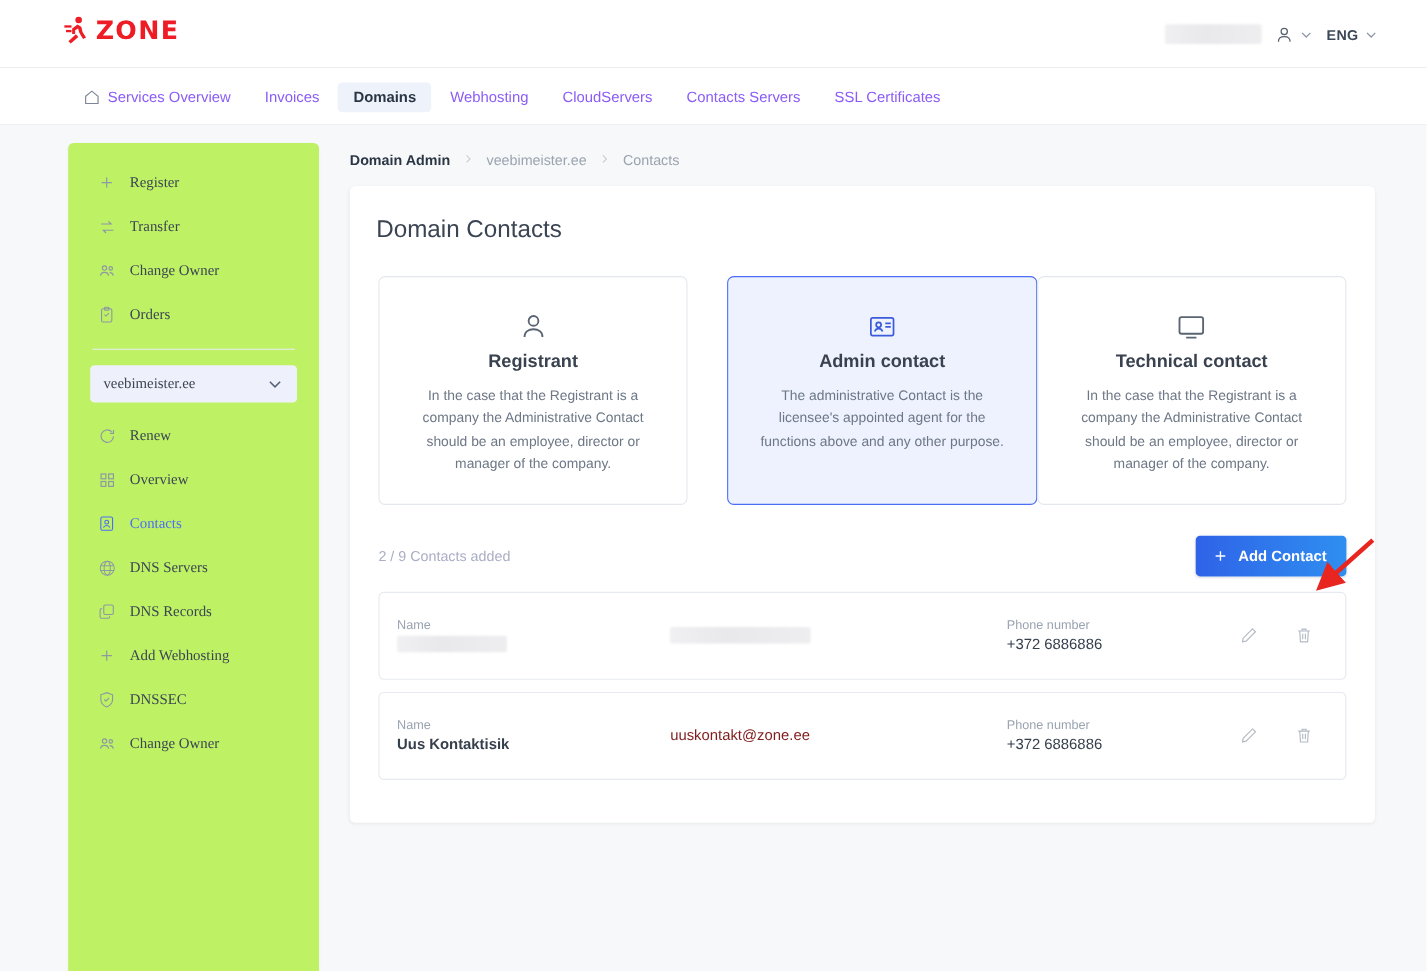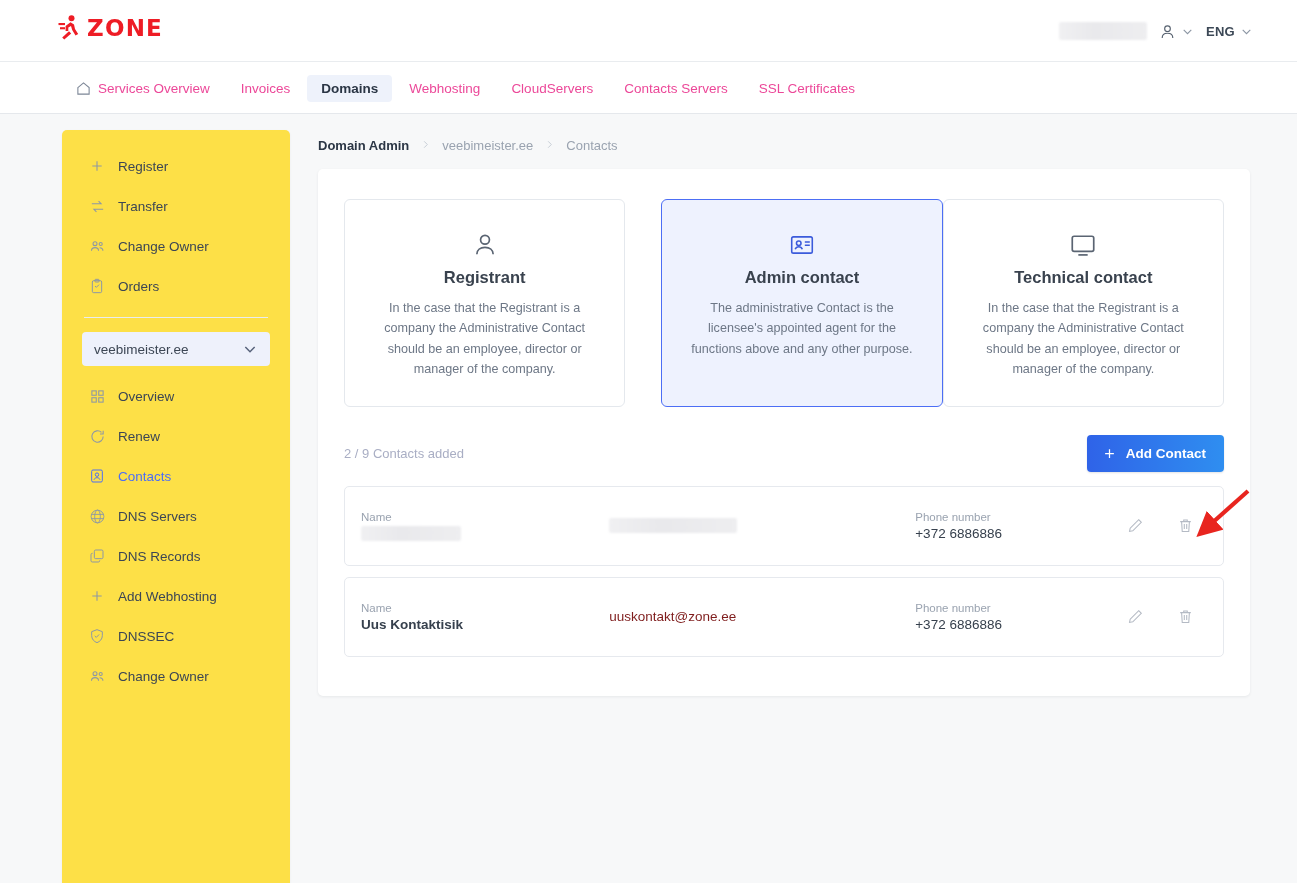--- a/index.html
+++ b/index.html
@@ -63,21 +63,21 @@
     border-bottom: 1px solid #e5e8ec;
   }
   .nav-inner {
     position: absolute; left: 62px; top: 0; height: 52px;
     display: flex; align-items: center; gap: 3px;
   }
   .nav-item {
     display: flex; align-items: center; gap: 7px;
     padding: 6px 14px;
     font-size: 13.5px;
-    color: #ec4899;
+    color: #8b5cf6;
     border-radius: 4px;
     cursor: pointer;
     white-space: nowrap;
   }
   .nav-item.active {
     background: #eef2fb;
     font-weight: 700;
     color: #2b3645;
   }
 
@@ -85,24 +85,25 @@
   .content-bg {
     position: absolute; left: 0; top: 114px;
     width: 1297px; height: 769px;
     background: #f7f8f9;
   }
 
   
   .sidebar {
     position: absolute; left: 62px; top: 130px;
     width: 228px; height: 753px;
-    background: #fde047;
+    background: #bef264;
     border-radius: 5px 5px 0 0;
     box-shadow: 0 1px 3px rgba(16,24,40,.05);
     padding-top: 16px;
+    font-family: Liberation Serif, serif;
   }
   .side-item {
     display: flex; align-items: center;
     gap: 12px;
     height: 40px;
     padding-left: 26px;
     font-size: 13.5px;
     color: #3c4654;
     cursor: pointer;
   }
@@ -385,38 +386,38 @@
       <span>veebimeister.ee</span>
       <span class="chev">
         <svg width="16" height="16" viewBox="0 0 24 24" fill="none" stroke="#56617a" stroke-width="2.2">
             <path d="M5 9l7 7 7-7"></path>
           </svg>
       </span>
     </div>
 
     <div class="side-item">
       <span class="s-ico">
+        <svg width="17" height="17" viewBox="0 0 24 24" fill="none" stroke="currentColor" stroke-width="1.5">
+          <path d="M20 12a8 8 0 1 1-2.4-5.7"></path>
+            <path d="M20 4v4.5h-4.5"></path>
+        </svg>
+      </span>
+      <span>Renew</span>
+    </div>
+
+    <div class="side-item">
+      <span class="s-ico">
         <svg width="15" height="15" viewBox="0 0 24 24" fill="none" stroke="currentColor" stroke-width="1.7">
           <rect x="3" y="3" width="7" height="7"></rect>
             <rect x="14" y="3" width="7" height="7"></rect>
           <rect x="3" y="14" width="7" height="7"></rect>
             <rect x="14" y="14" width="7" height="7"></rect>
         </svg>
       </span>
       <span>Overview</span>
-    </div>
-
-    <div class="side-item">
-      <span class="s-ico">
-        <svg width="17" height="17" viewBox="0 0 24 24" fill="none" stroke="currentColor" stroke-width="1.5">
-          <path d="M20 12a8 8 0 1 1-2.4-5.7"></path>
-            <path d="M20 4v4.5h-4.5"></path>
-        </svg>
-      </span>
-      <span>Renew</span>
     </div>
 
     <div class="side-item active">
       <span class="s-ico">
         <svg width="16" height="16" viewBox="0 0 24 24" fill="none" stroke="currentColor" stroke-width="1.5">
           <rect x="4" y="3" width="16" height="18" rx="2"></rect>
           <circle cx="12" cy="10" r="2.6"></circle>
           <path d="M7.5 17.5c.8-2 2.6-3 4.5-3s3.7 1 4.5 3"></path>
         </svg>
       </span>
@@ -488,20 +489,21 @@
       <span class="bc-mid">veebimeister.ee</span>
       <span class="bc-sep">
         <svg width="11" height="11" viewBox="0 0 24 24" fill="none" stroke="#c3cad3" stroke-width="2">
             <path d="M9 5l7 7-7 7"></path>
           </svg>
       </span>
       <span class="bc-last">Contacts</span>
     </div>
 
     <div class="panel">
+      <div class="panel-title">Domain Contacts</div>
 
       <div class="cards">
 
         <div class="card">
           <div class="card-ico">
             <svg width="28" height="28" viewBox="0 0 24 24" fill="none" stroke="currentColor" stroke-width="1.45">
               <circle cx="12" cy="7.5" r="3.8"></circle>
               <path d="M5 20c0-3.9 3.1-6 7-6s7 2.1 7 6"></path>
             </svg>
           </div>

